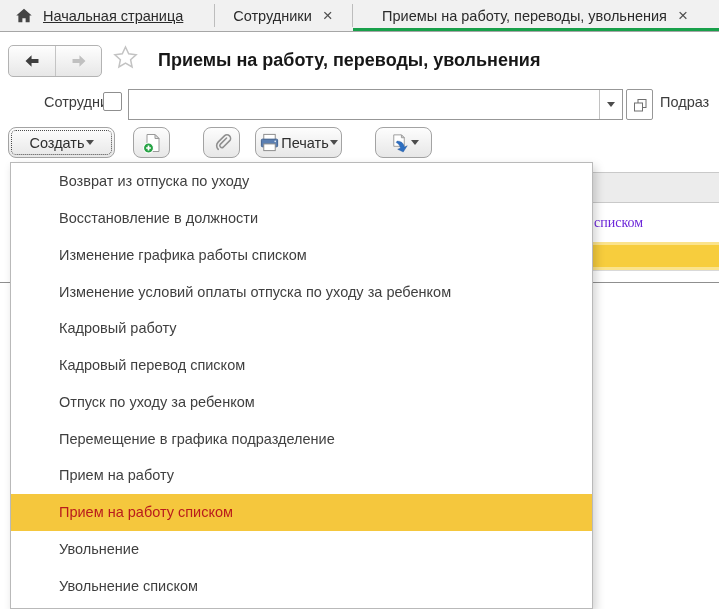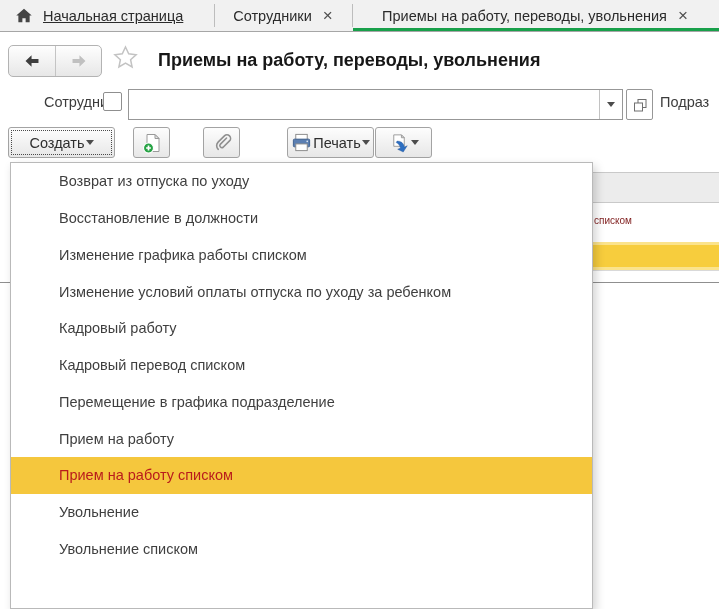--- a/index.html
+++ b/index.html
@@ -33,33 +33,33 @@
   .fcheck{position:absolute;left:103px;top:6px;width:19px;height:19px;border:1px solid #8f8f8f;border-radius:2px;background:#fff;cursor:pointer;}
   .finput{position:absolute;left:128px;top:3px;width:495px;height:31px;border:1px solid #979797;background:#fff;display:flex;}
   .finput input{flex:1;border:none;outline:none;font:14px "Liberation Sans",sans-serif;padding:0 6px;background:transparent;}
   .fi-drop{width:23px;border-left:1px solid #c2c2c2;display:flex;align-items:center;justify-content:center;cursor:pointer;}
   .fopenbtn{position:absolute;left:626px;top:3px;width:27px;height:31px;border:1px solid #979797;border-radius:2px;
             background:#fff;display:flex;align-items:center;justify-content:center;cursor:pointer;}
   .fdept{position:absolute;left:660px;top:8px;font-size:14.5px;color:#3c3c3c;white-space:nowrap;}
   
   .toolbar{position:absolute;left:0;top:122px;width:719px;height:39px;background:#fff;}
   .toolbar-sep{position:absolute;left:0;top:160px;width:719px;height:1px;background:#8f8f8f;}
-  .tbtn{position:absolute;top:5px;height:31px;border:1px solid #a3a3a3;border-radius:3px;
+  .tbtn{position:absolute;top:5px;height:31px;border:1px solid #a3a3a3;border-radius:8px;
         background:linear-gradient(#fdfdfd,#e7e7e7);display:flex;align-items:center;justify-content:center;
         gap:1px;font-size:14.5px;color:#2e2e2e;cursor:pointer;}
   .tbtn-create{left:8px;width:107px;outline:1px dotted #4a4a4a;outline-offset:-4px;}
   .tbtn-new{left:133px;width:37px;}
   .tbtn-clip{left:203px;width:37px;}
-  .tbtn-print{left:255px;width:87px;margin-left:32px;}
+  .tbtn-print{left:255px;width:87px;}
   .tbtn-send{left:375px;width:57px;}
   .caret{width:0;height:0;border-left:4px solid transparent;border-right:4px solid transparent;border-top:5px solid #4c4c4c;}
   
   .lb-header{position:absolute;left:591px;top:172px;width:128px;height:31px;background:#ececec;
              border-top:1px solid #c9c9c9;border-bottom:1px solid #c9c9c9;}
-  .lb-rowtext{position:absolute;left:594px;top:215px;font-size:10px;color:#7f1d1d;white-space:nowrap;}
+  .lb-rowtext{position:absolute;left:594px;top:215px;font-size:14px;color:#6d28d9;white-space:nowrap;font-family:Liberation Serif, serif;}
   .lb-selrow{position:absolute;left:591px;top:242px;width:128px;height:29px;background:#f7cd3d;
              box-shadow:inset 0 3px 0 #fbe38c, inset 0 -3px 0 #fbe38c;border-bottom:1px solid #d9d9d9;}
   
   .menu{position:absolute;left:10px;top:162px;width:583px;height:447px;background:#fff;
         border:1px solid #b9b9b9;box-shadow:3px 4px 9px rgba(0,0,0,0.18);}
   .menu-item{height:36.75px;display:flex;align-items:center;padding-left:48px;
              font-size:14.5px;color:#3f3f3f;cursor:pointer;white-space:nowrap;}
   .menu-item.sel{background:#f5c73d;color:#b91c1c;}
 </style>
 </head>
@@ -167,20 +167,21 @@
   <div class="lb-rowtext">списком</div>
   <div class="lb-selrow"></div>
 
   <div class="menu">
     <div class="menu-item">Возврат из отпуска по уходу</div>
     <div class="menu-item">Восстановление в должности</div>
     <div class="menu-item">Изменение графика работы списком</div>
     <div class="menu-item">Изменение условий оплаты отпуска по уходу за ребенком</div>
     <div class="menu-item">Кадровый работу</div>
     <div class="menu-item">Кадровый перевод списком</div>
+    <div class="menu-item">Отпуск по уходу за ребенком</div>
     <div class="menu-item">Перемещение в графика подразделение</div>
     <div class="menu-item">Прием на работу</div>
     <div class="menu-item sel">Прием на работу списком</div>
     <div class="menu-item">Увольнение</div>
     <div class="menu-item">Увольнение списком</div>
   </div>
 
 </div>
 
 </body></html>

